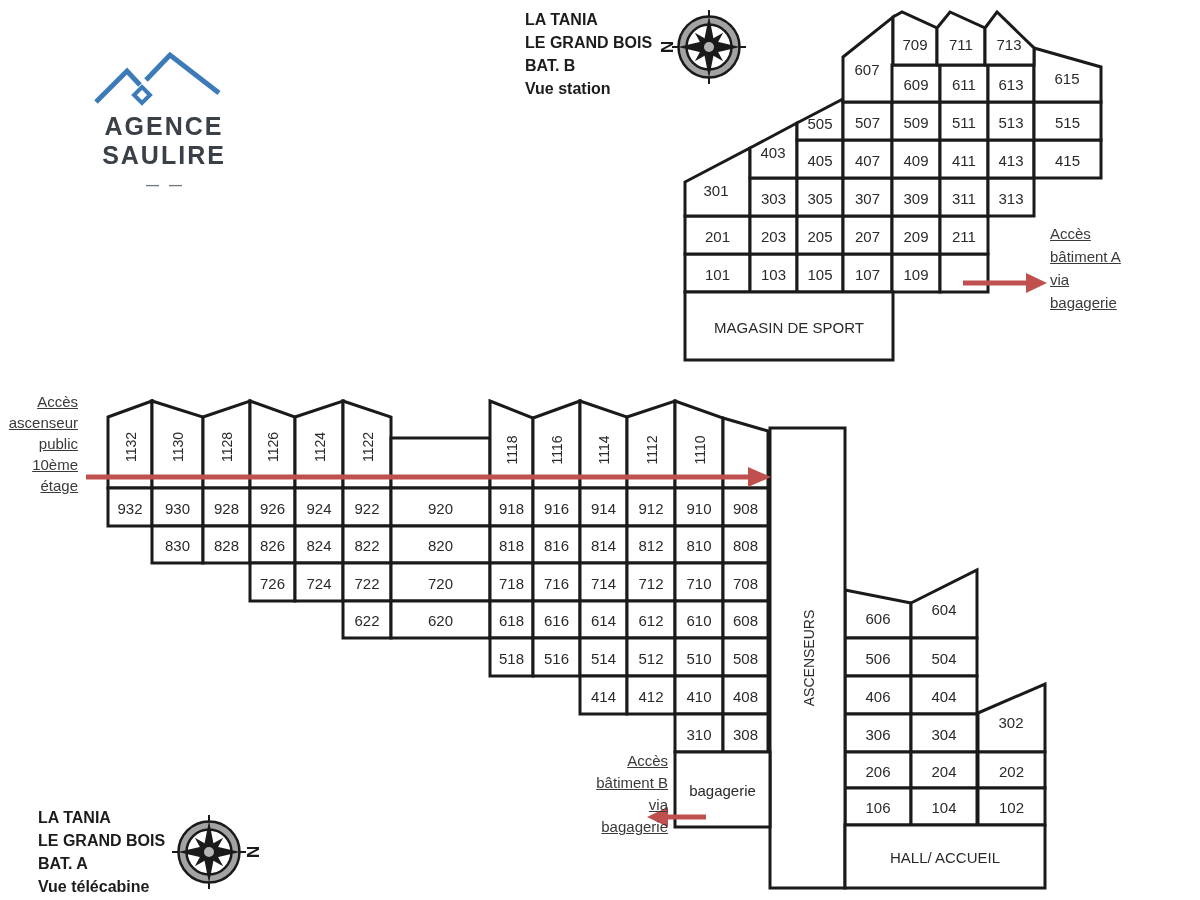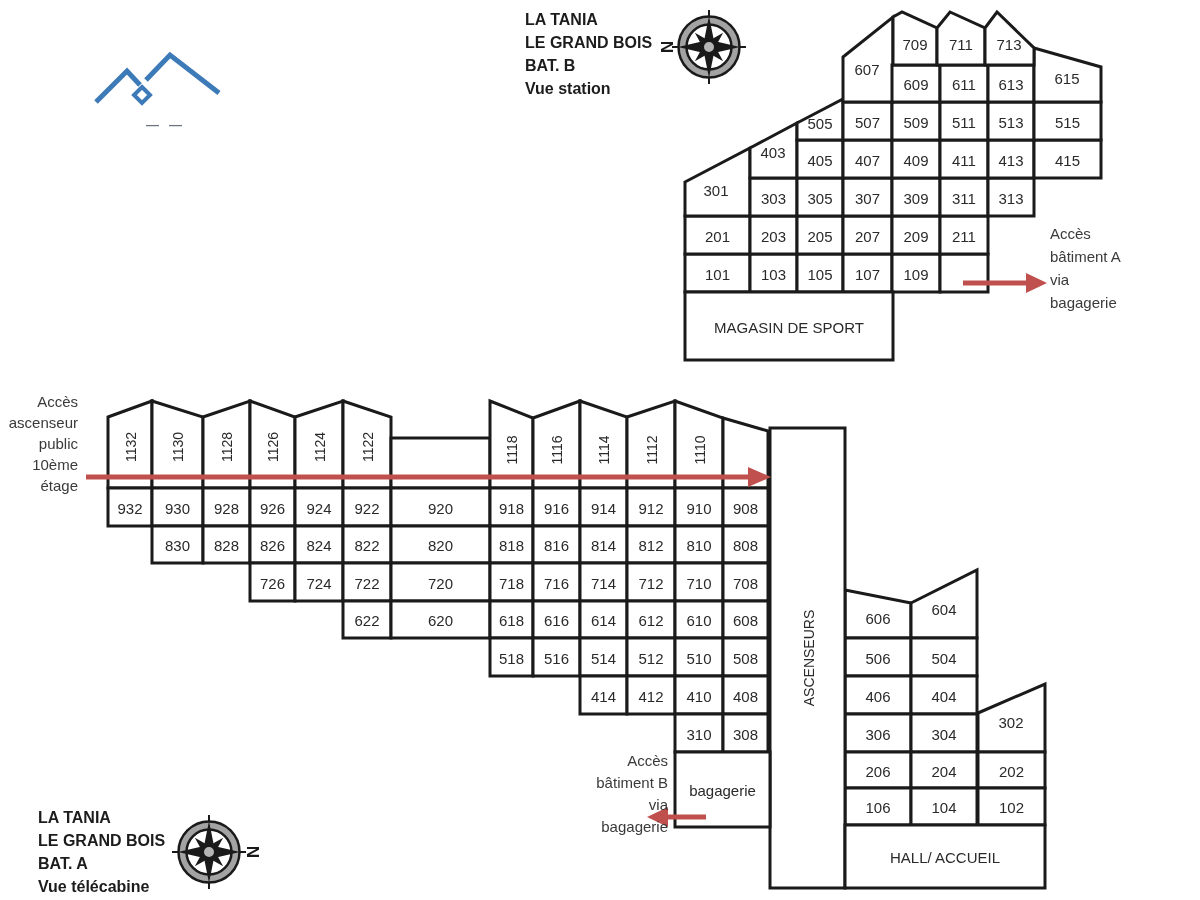--- a/index.html
+++ b/index.html
@@ -1,20 +1,20 @@
 <!DOCTYPE html>
 <html><head>
 <meta charset="utf-8">
 <style>
   html,body{margin:0;padding:0;background:#fff;}
   body{width:1200px;height:900px;position:relative;overflow:hidden;
        font-family:"Liberation Sans","DejaVu Sans",sans-serif;color:#2a2a2a;}
   #plan-svg{position:absolute;left:0;top:0;}
   .abs{position:absolute;}
-  .note{font-size:15px;line-height:21px;white-space:pre-line;color:#3a3a3a;}
+  .note{font-size:15px;line-height:21px;white-space:pre-line;color:#3a3a3a;text-decoration:underline;}
   .hdr{font-size:16px;line-height:23px;font-weight:bold;white-space:pre-line;color:#1c1c1c;}
   
   .logo{left:58px;top:40px;width:212px;text-align:center;}
   .logo-title{font-size:25px;font-weight:600;letter-spacing:2px;color:#3a4047;margin-top:2px;}
   .logo-sub{display:flex;align-items:center;justify-content:center;gap:10px;margin-top:7px;
             font-size:13px;letter-spacing:2px;color:#55606b;font-weight:600;}
   .logo-amp{color:#4a90c4;}
   .logo-dash{color:#6b7680;font-weight:bold;letter-spacing:0;}
   
   .n-elev{left:0px;top:391px;width:78px;text-align:right;}
@@ -323,20 +323,21 @@
     <text transform="translate(43,0) rotate(90)" text-anchor="middle" dominant-baseline="central" font-size="17" font-weight="bold" fill="#1a1a1a" stroke="none">N</text>
   </g>
 </svg>
 
 <div class="abs logo">
   <svg width="210" height="66" viewBox="0 0 210 66">
     <polyline points="37,62 68,31 81,45" fill="none" stroke="#3d7ab8" stroke-width="5"></polyline>
     <polygon points="83,47 91,55 83,63 75,55" fill="none" stroke="#3d7ab8" stroke-width="4"></polygon>
     <polyline points="87,40 111,15 160,53" fill="none" stroke="#3d7ab8" stroke-width="5"></polyline>
   </svg>
+  <div class="logo-title">AGENCE SAULIRE</div>
   <div class="logo-sub">
     <span class="logo-dash">—</span>
     <span class="logo-dash">—</span>
   </div>
 </div>
 
 <div class="abs hdr h-batb">LA TANIA
 LE GRAND BOIS
 BAT. B
 Vue station</div>

